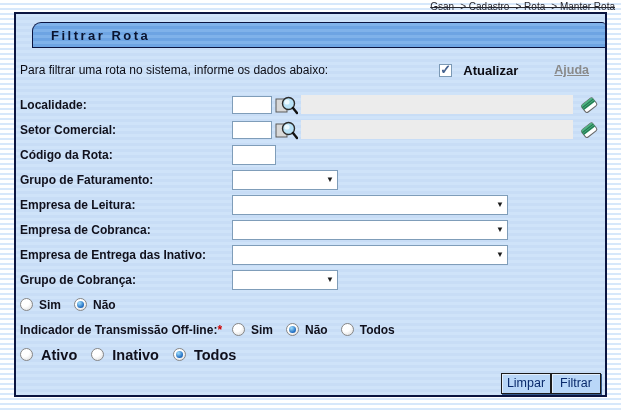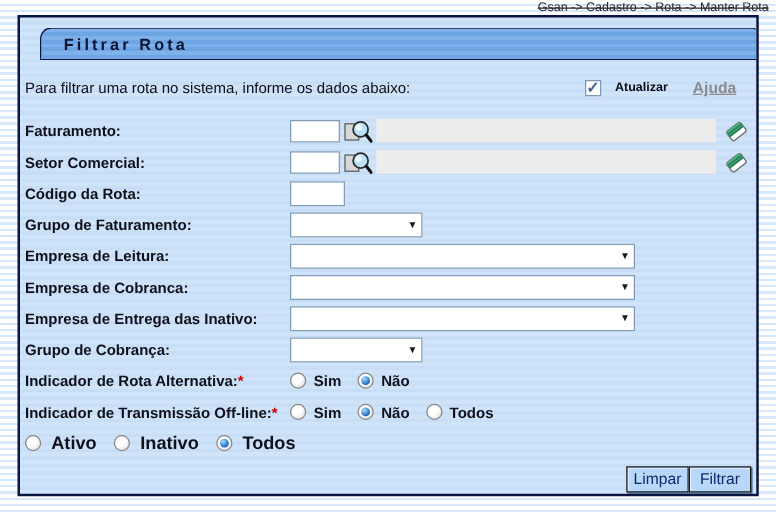--- a/index.html
+++ b/index.html
@@ -66,22 +66,22 @@
   .row.uso .opt-lbl { font-size:14.5px; margin-left:8px; }
   .checkbox {
     width:13px; height:13px; border:1px solid #7b99b5; background:#fff;
     position:relative; cursor:pointer; flex:none;
   }
   .checkbox.checked::after {
     content:"\2713"; position:absolute; left:0px; top:-3px;
     font-size:13px; font-weight:bold; color:#44618f;
   }
   .atualizar-group { margin-left:auto; display:flex; align-items:center; }
-  .atualizar-lbl { margin-left:11px; font-weight:bold; font-size:10px; color:#0c0c14; }
-  .ajuda { margin-left:20px; margin-right:12px; color:#8a8a8a; font-weight:bold;
+  .atualizar-lbl { margin-left:11px; font-weight:bold; font-size:13px; color:#0c0c14; }
+  .ajuda { margin-left:36px; margin-right:12px; color:#8a8a8a; font-weight:bold;
            font-size:12.5px; text-decoration:underline; cursor:pointer; }
   .buttons { height:22px; margin-top:5px; justify-content:flex-end; }
   .btn {
     width:50px; height:21px; background:#b9d7f8;
     border:1px solid #1c1c1c; box-shadow:1px 1px 0 #33588a, inset 1px 1px 0 #e3effc;
     color:#0a2a6b; font:12.5px "Liberation Sans",sans-serif; cursor:pointer; padding:0;
   }
 </style>
 </head>
 <body>
@@ -100,21 +100,21 @@
       <div class="row intro-row">
         <span>Para filtrar uma rota no sistema, informe os dados abaixo:</span>
         <span class="atualizar-group">
           <span class="checkbox checked"></span>
           <span class="atualizar-lbl">Atualizar</span>
         </span>
         <span class="ajuda">Ajuda</span>
       </div>
 
       <div class="row">
-        <span class="lbl">Faturamento:</span>
+        <span class="lbl">Localidade:</span>
         <span class="ctrl">
           <input class="txt small" value="" style="">
           <span class="icon-btn">
             <svg width="24" height="22" viewBox="0 0 24 22">
               <rect x="2" y="5" width="11" height="13" fill="#d8d8d8" stroke="#5a5a5a"></rect>
               <circle cx="14.5" cy="9.5" r="6" fill="#b9e2f7" stroke="#2b2b2b" stroke-width="1.4"></circle>
               <circle cx="13" cy="8" r="2.6" fill="#eefaff" opacity="0.95"></circle>
               <line x1="19" y1="14" x2="23" y2="19" stroke="#111" stroke-width="2.4" stroke-linecap="round"></line>
             </svg>
           </span>
@@ -209,21 +209,20 @@
         <span class="lbl">Grupo de Cobrança:</span>
         <span class="ctrl">
           <span class="select narrow">
             <span></span>
             <span class="arrow">▼</span>
           </span>
         </span>
       </div>
 
       <div class="row">
-        <span class="lbl"><span>Indicador de Rota Alternativa:</span><span class="req">*</span></span>
         <span class="ctrl">
           <span class="opt">
             <span class="radio"></span>
             <span class="opt-lbl">Sim</span>
           </span>
           <span class="opt">
             <span class="radio checked"></span>
             <span class="opt-lbl">Não</span>
           </span>
         </span>

